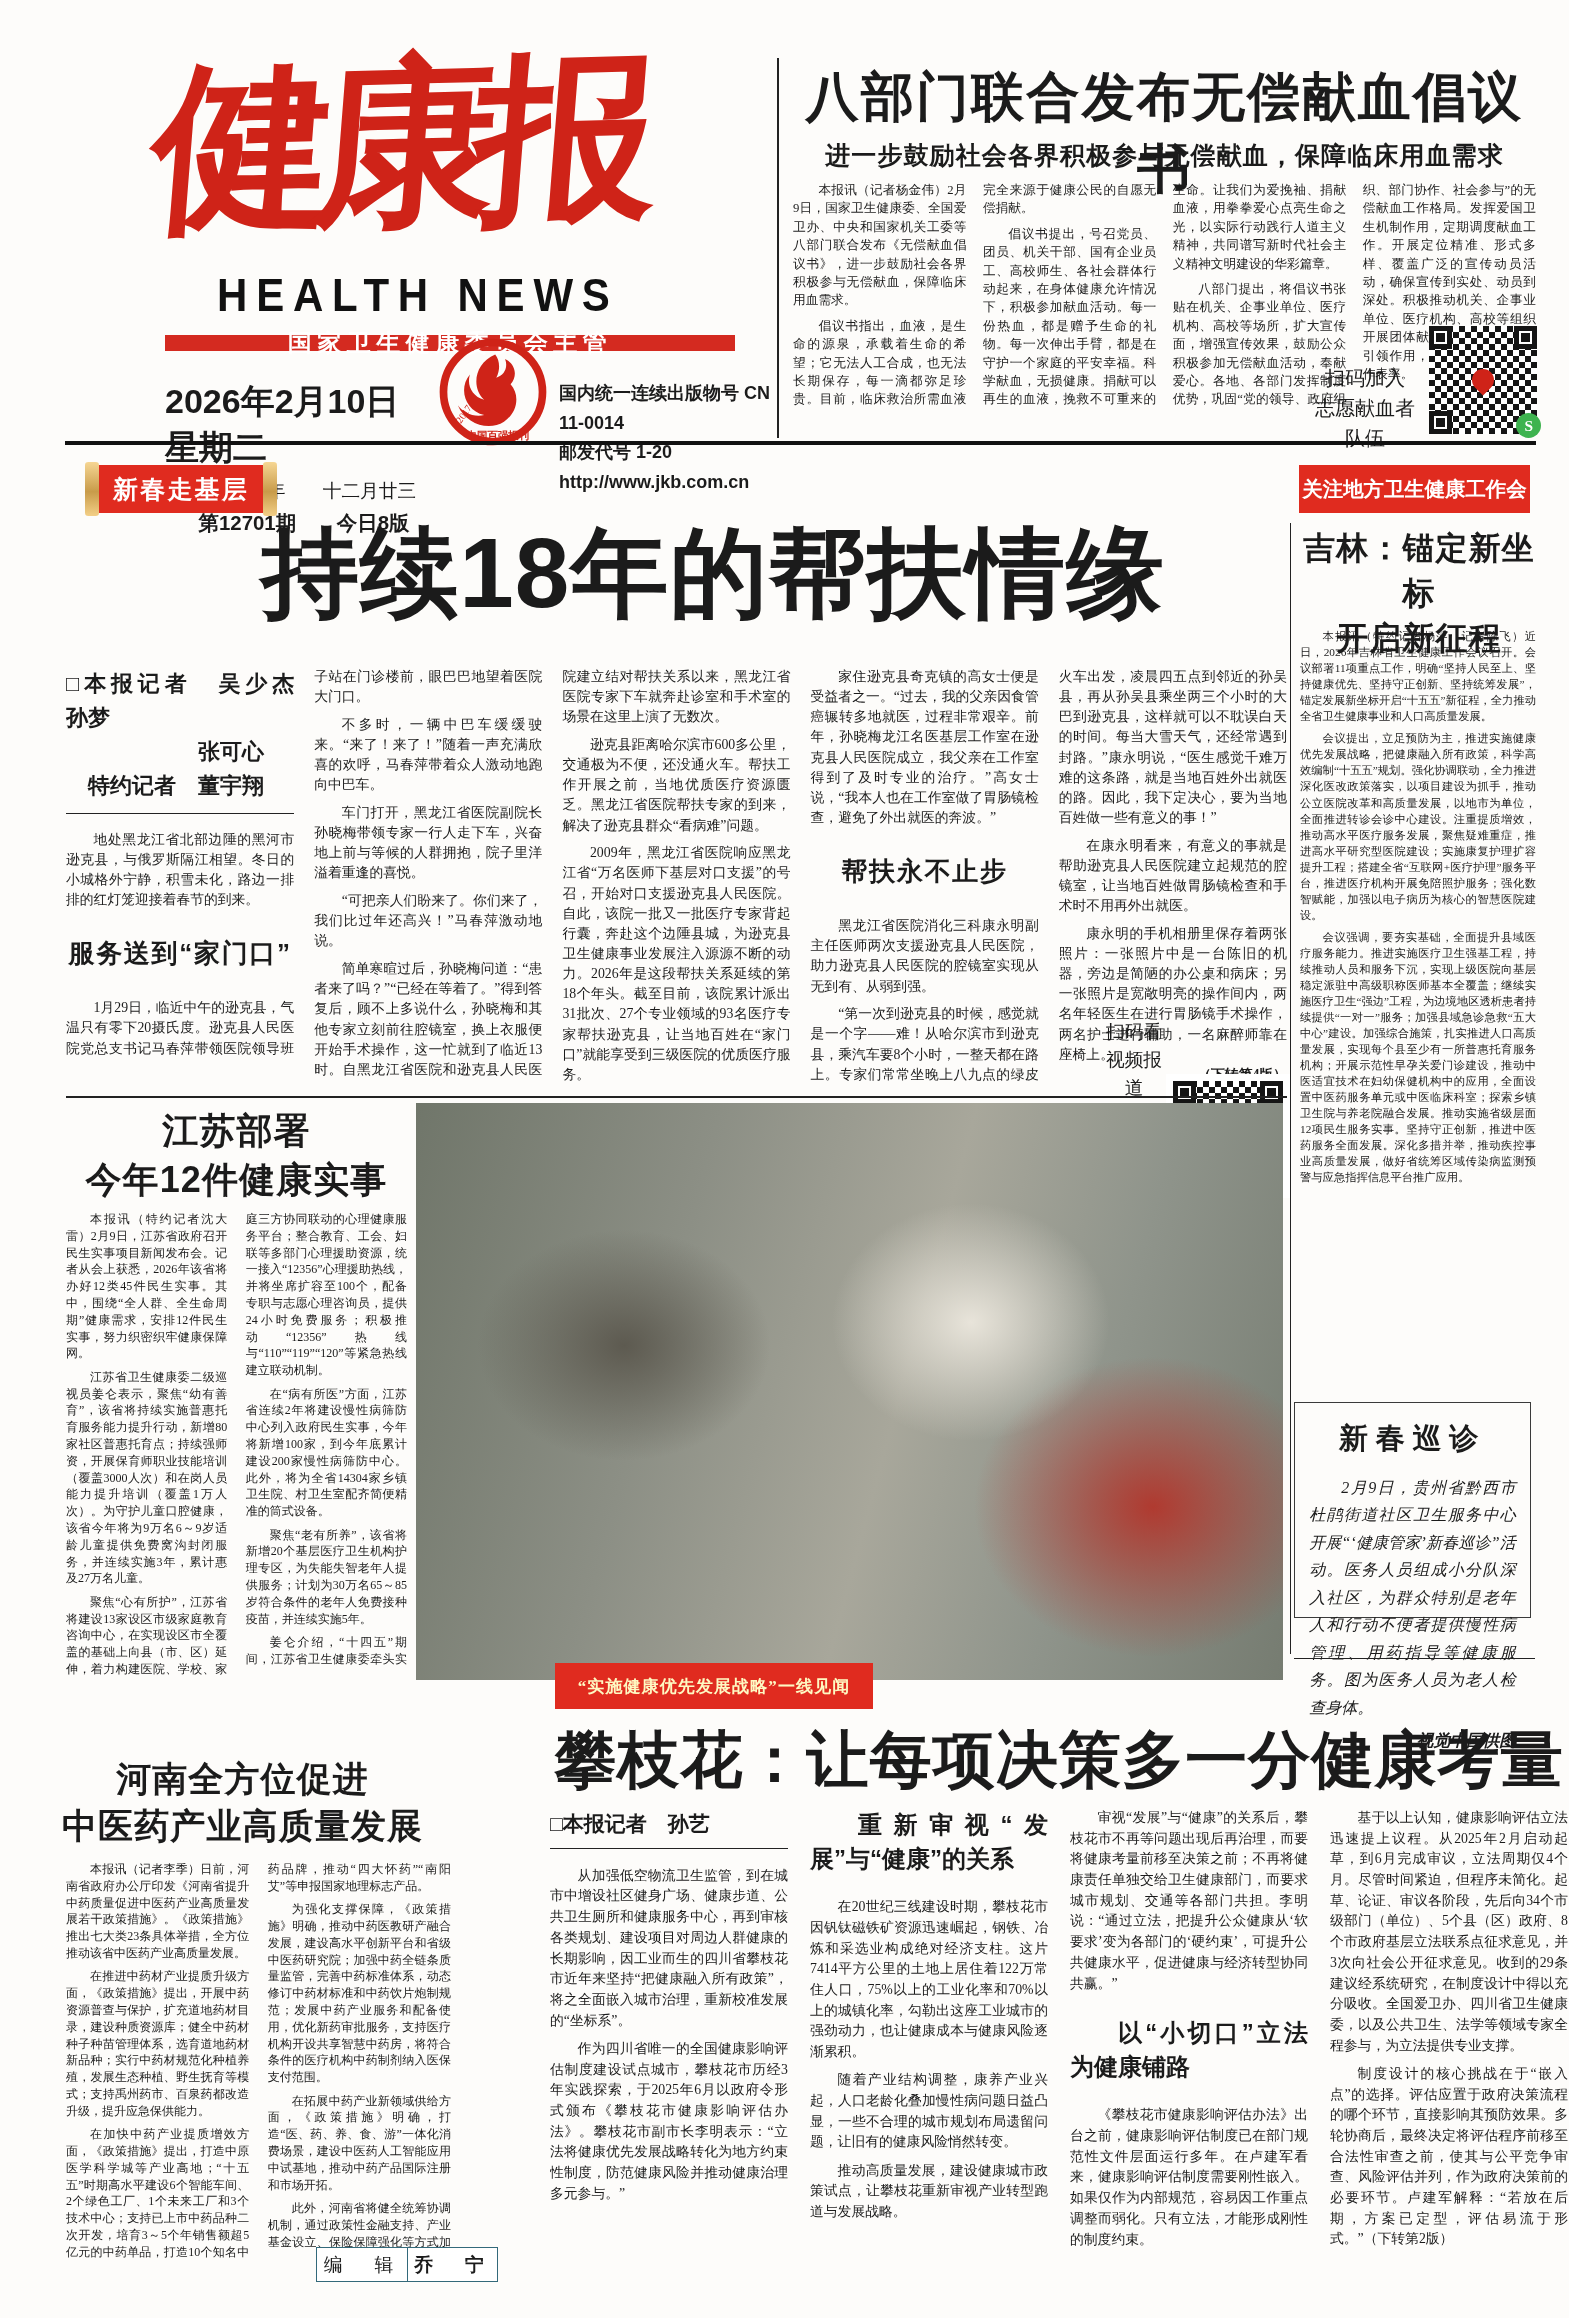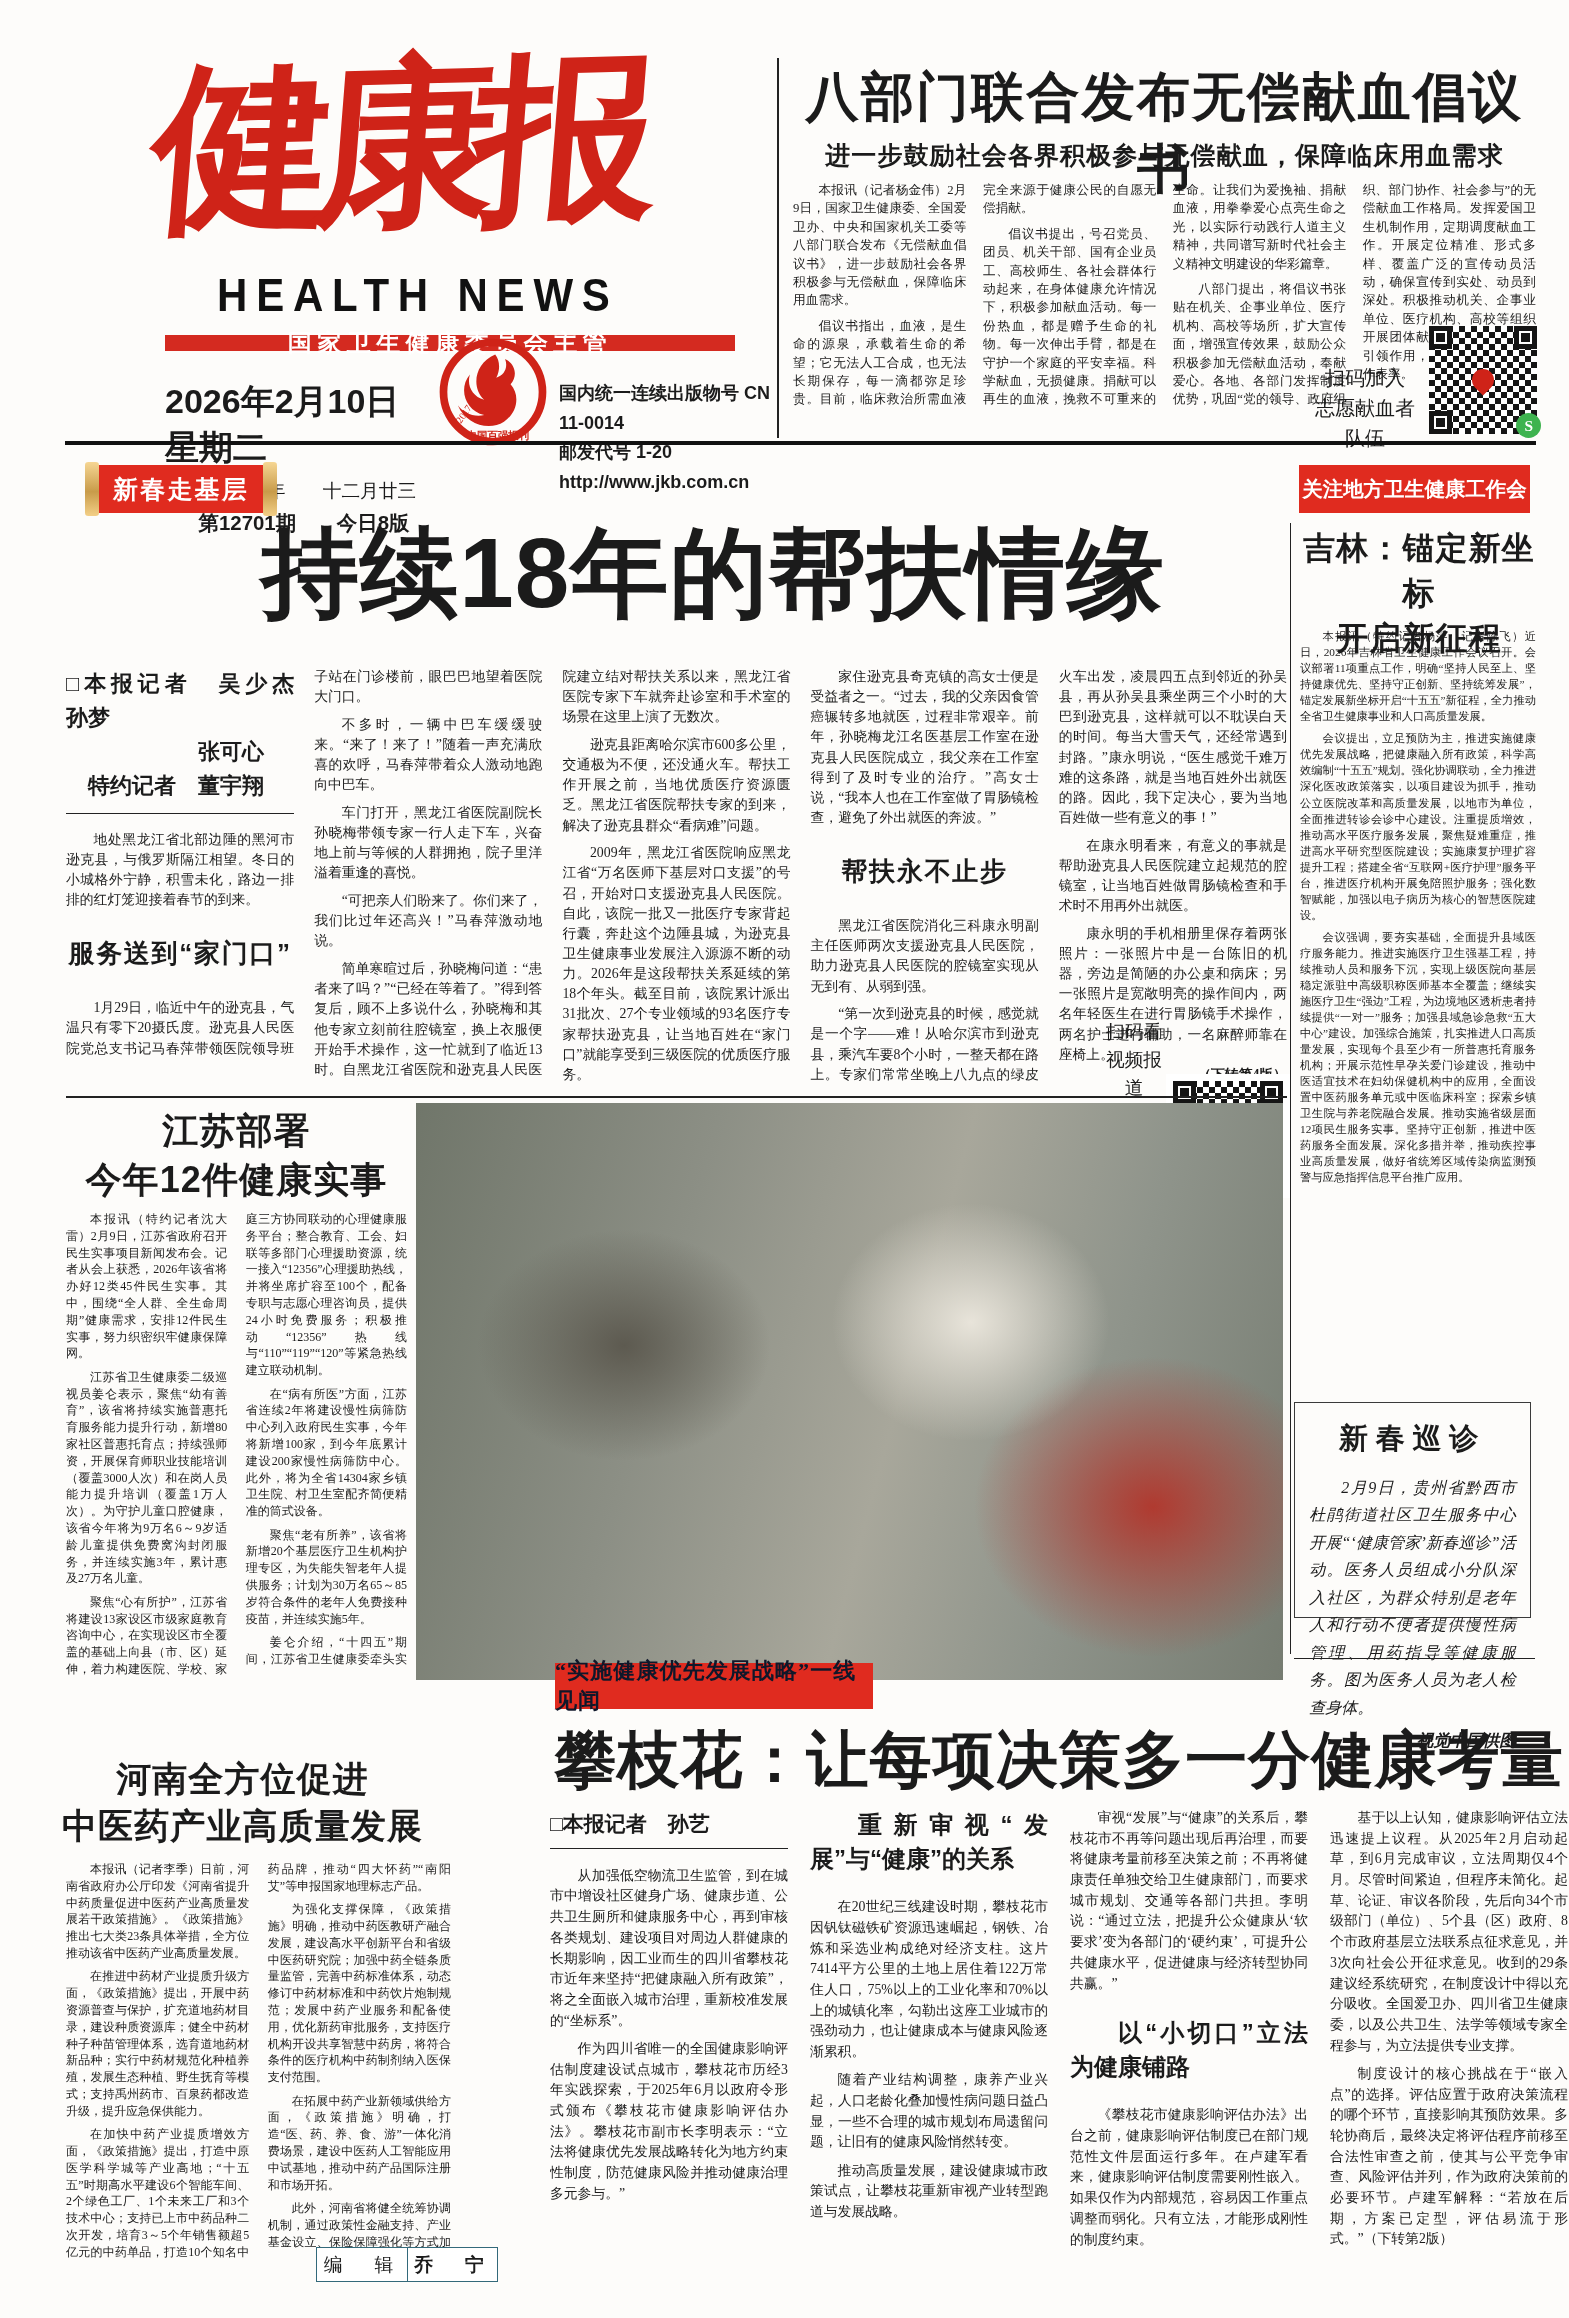--- a/index.html
+++ b/index.html
@@ -63,21 +63,21 @@
   .two-col{column-count:2;column-gap:18.7px;overflow:hidden;}
   .jiangsu-body{font-size:12px;line-height:1.4;height:471px;}
   .henan-body{font-size:12px;line-height:1.4;height:410px;}
   
   .photo{background:
      radial-gradient(209px 165px at 24% 42%, #5d5a50 0%, rgba(93,90,80,0) 70%),
      radial-gradient(231px 198px at 64% 38%, #e8e4da 0%, rgba(232,228,218,0) 60%),
      radial-gradient(275px 231px at 85% 70%, #b03a30 0%, rgba(176,58,48,0) 65%),
      linear-gradient(105deg,#70766a 0%,#8c8f85 30%,#a8a79b 55%,#8f948b 75%,#767c71 100%);}
   
-  .tagbar{background:#e02b1f;color:#0f172a;font-weight:900;font-size:22px;display:flex;align-items:center;justify-content:center;letter-spacing:1.1px;}
+  .tagbar{background:#e02b1f;color:#fef9c3;font-weight:900;font-size:17px;display:flex;align-items:center;justify-content:center;letter-spacing:1.1px;}
   .pz-hl{font-size:62px;font-weight:900;text-align:center;letter-spacing:1.1px;}
   .pz-body{column-count:4;column-gap:22px;font-size:13.8px;line-height:1.5;height:498px;overflow:hidden;}
   .pz-byline{font-family:"Liberation Sans","DejaVu Sans",sans-serif;font-size:21px;font-weight:bold;
              border-bottom:1.7px solid #222;padding-bottom:8.8px;margin-bottom:16.5px;}
   .pz-sub{font-family:"Liberation Sans","DejaVu Sans",sans-serif;font-size:24px;font-weight:900;line-height:1.4;margin:22px 0;text-indent:2em;}
   
   .editor{border:1.7px solid #33697a;display:flex;box-sizing:border-box;background:#fff;}
   .editor>div{flex:1;display:flex;align-items:center;justify-content:center;font-size:18.7px;letter-spacing:6.6px;}
   .editor .ed-name{border-left:1.7px solid #33697a;font-weight:bold;}
 </style>

